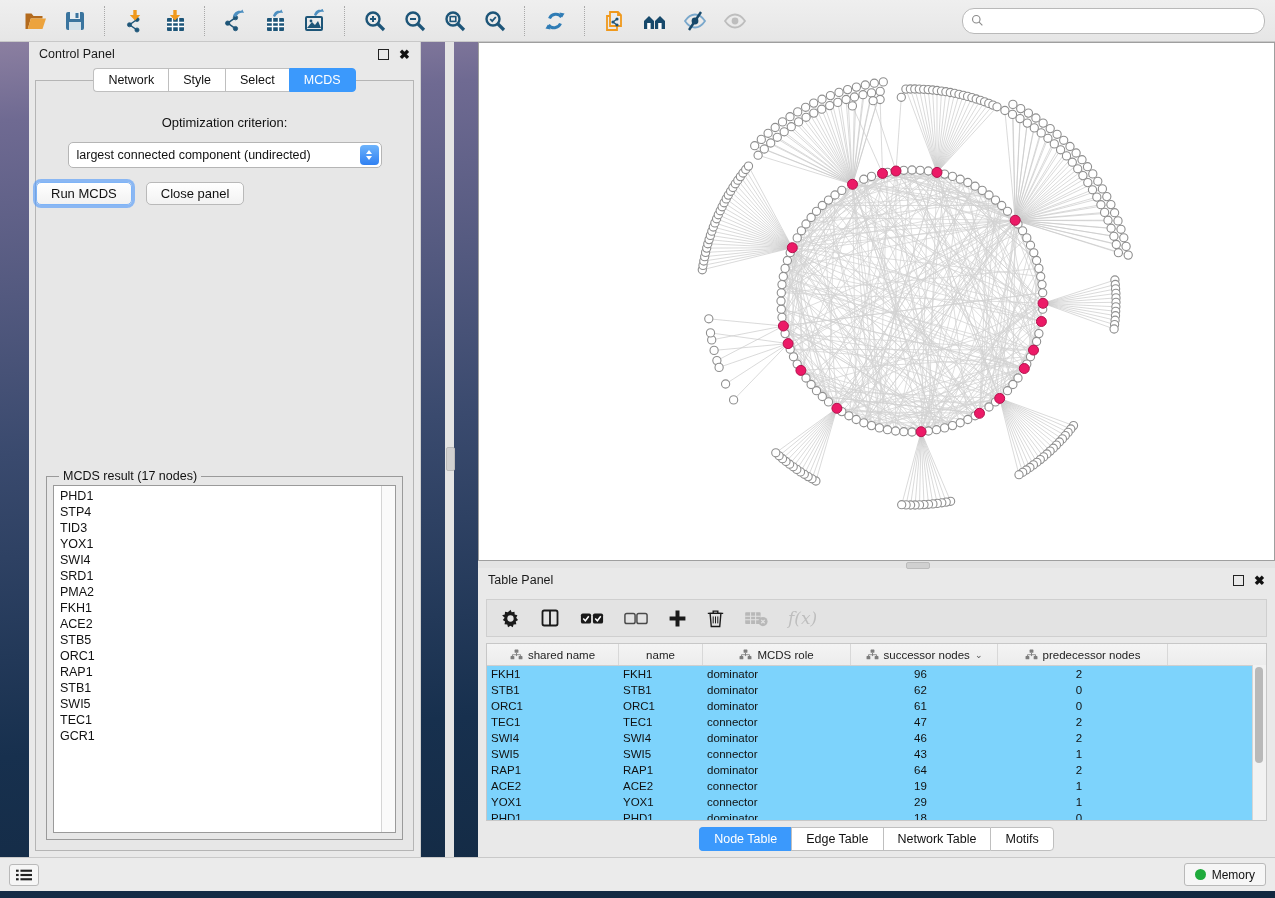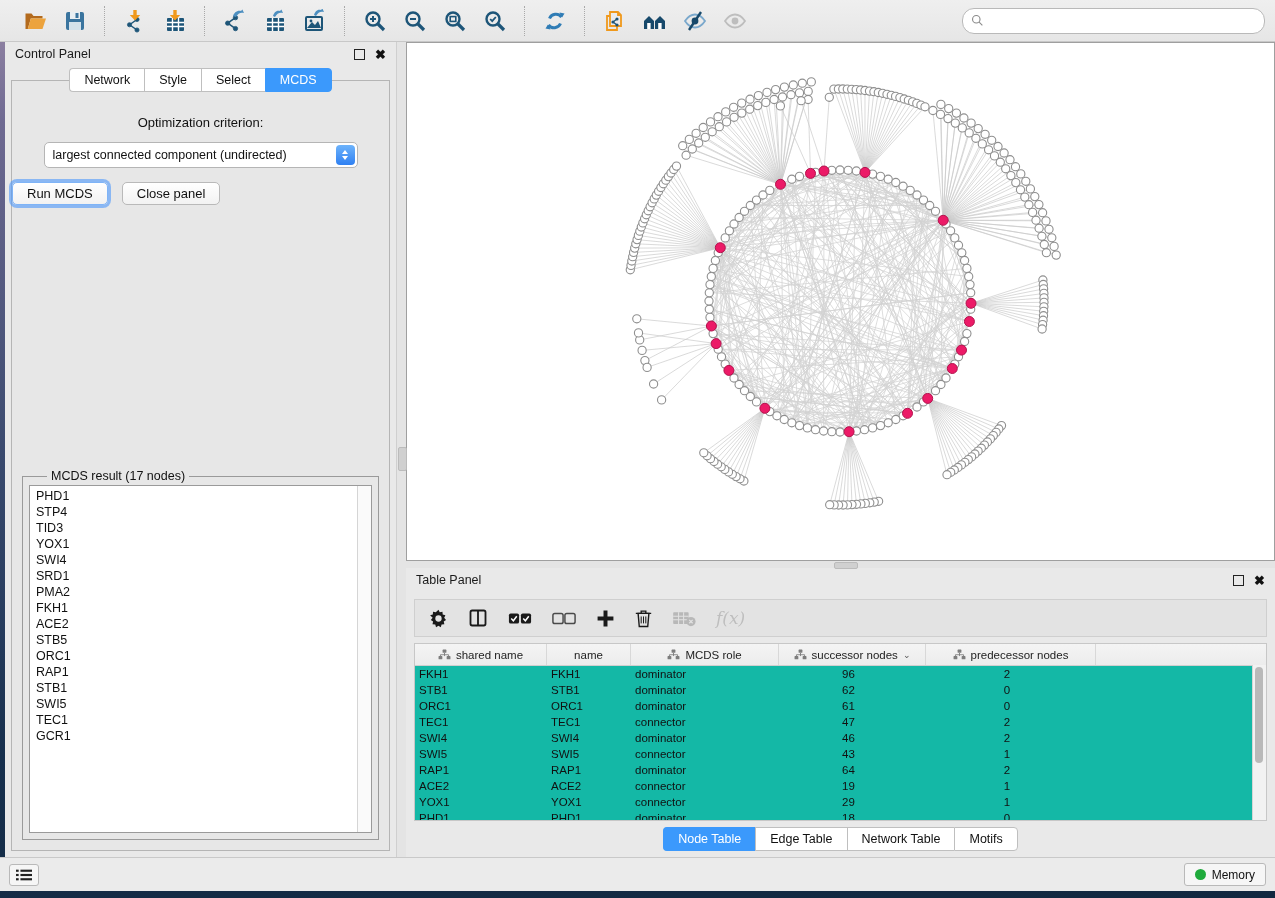--- a/index.html
+++ b/index.html
@@ -13,21 +13,21 @@
   .toolbar{height:42px;background:linear-gradient(#efefef,#e6e6e6);border-bottom:1px solid #c8c8c8;
     display:flex;align-items:center;padding:0 10px;gap:4px;box-sizing:border-box;}
   .tb-group{display:flex;align-items:center;gap:6px;padding:0 8px;}
   .tb-sep{width:1px;height:30px;border-left:1px dotted #a9a9a9;}
   .tb-btn{width:34px;height:32px;display:flex;align-items:center;justify-content:center;background:none;border:none;padding:0;cursor:pointer;}
   .tb-btn svg{width:24px;height:24px;}
   .tb-btn.disabled{opacity:.55;}
   .tb-search{margin-left:auto;display:flex;align-items:center;background:#fff;border:1px solid #b9b9b9;border-radius:12px;height:24px;width:285px;padding:0 8px;gap:5px;}
   .tb-search input{border:none;outline:none;flex:1;font-size:12px;background:transparent;font-family:"Liberation Sans",sans-serif;}
   
-  .main{flex:1;display:flex;min-height:0;}
+  .main{flex:1;display:flex;min-height:0;gap:24px;}
   .edge-strip{width:5px;}
   
   .cpanel{width:392px;background:#e9e9e9;display:flex;flex-direction:column;box-sizing:border-box;border-right:1px solid #cfcfcf;}
   .panel-titlebar{height:24px;display:flex;align-items:center;padding:0 10px;font-size:12.5px;color:#1a1a1a;}
   .panel-titlebar .spacer{flex:1;}
   .win-float{width:9px;height:9px;border:1.5px solid #222;display:inline-block;margin-right:10px;cursor:pointer;}
   .win-close{font-size:13px;font-weight:bold;color:#111;cursor:pointer;line-height:1;}
   .tabs-row{display:flex;justify-content:center;margin:2px 0 0 0;position:relative;z-index:2;}
   .tab{font-size:12.5px;padding:4px 14px;background:#fff;border:1px solid #bfbfbf;border-right:none;color:#111;cursor:pointer;}
   .tab:first-child{border-radius:4px 0 0 4px;}
@@ -41,21 +41,21 @@
   .combo-value{flex:1;font-size:12.5px;padding:0 8px;color:#111;white-space:nowrap;}
   .combo-spin{width:19px;height:20px;margin-right:2px;border-radius:4px;background:linear-gradient(#6db3fb,#2f80f2);
     display:flex;flex-direction:column;align-items:center;justify-content:center;gap:2px;}
   .combo-spin i{width:0;height:0;border-left:3.5px solid transparent;border-right:3.5px solid transparent;}
   .combo-spin i.up{border-bottom:4px solid #fff;}
   .combo-spin i.down{border-top:4px solid #fff;}
   .btn-row{display:flex;justify-content:flex-start;gap:14px;margin-top:14px;}
   .mac-btn{font-size:13px;padding:3px 14px;background:linear-gradient(#ffffff,#f2f2f2);border:1px solid #b9b9b9;border-radius:5px;color:#111;cursor:pointer;font-family:"Liberation Sans",sans-serif;}
   .mac-btn.focused{box-shadow:0 0 0 3px rgba(77,152,252,.6);border-color:#7fb4f7;}
   .mcds-fieldset{margin:8px 10px 10px 10px;flex:1;border:1px solid #9a9a9a;position:relative;min-height:0;display:flex;background:#e7e7e7;margin-top:auto;height:362px;flex:none;}
-  .mcds-legend{position:absolute;top:-8px;left:24px;background:#e7e7e7;padding:0 4px;font-size:12.5px;color:#111;}
+  .mcds-legend{position:absolute;top:-8px;left:12px;background:#e7e7e7;padding:0 4px;font-size:12.5px;color:#111;}
   .mcds-listbox{flex:1;margin:8px 6px 6px 6px;background:#fff;border:1px solid #9a9a9a;display:flex;min-width:0;}
   .mcds-list{flex:1;overflow:hidden;padding:2px 0 0 6px;}
   .mcds-item{font-size:12.5px;line-height:16px;color:#111;}
   .vscroll-track{width:13px;border-left:1px solid #d5d5d5;background:#fafafa;}
   
   .vsplit{width:9px;background:#e4e4e4;position:relative;cursor:col-resize;}
   .vsplit .grip{position:absolute;top:405px;left:1px;width:7px;height:22px;background:#d0d0d0;border:1px solid #bbb;border-radius:2px;}
   .hsplit{height:7px;background:#e4e4e4;position:relative;cursor:row-resize;}
   .hsplit .grip{position:absolute;left:428px;top:1px;width:22px;height:5px;background:#d0d0d0;border:1px solid #bbb;border-radius:2px;}
   
@@ -65,21 +65,21 @@
   .traffic{display:flex;gap:8px;position:absolute;left:9px;top:3.5px;}
   .light{width:12px;height:12px;border-radius:50%;box-sizing:border-box;cursor:pointer;}
   .netwin-title{flex:1;text-align:center;font-size:12px;color:#222;font-weight:bold;}
   .netcanvas{flex:1;background:#fff;overflow:hidden;}
   
   .tpanel{flex:1;display:flex;flex-direction:column;min-height:0;}
   .tpanel-toolbar{margin:7px 8px 6px 8px;height:36px;background:#e3e3e3;border:1px solid #cfcfcf;display:flex;align-items:center;gap:20px;padding:0 14px;}
   .tt-btn{background:none;border:none;padding:0;display:flex;align-items:center;justify-content:center;cursor:pointer;height:28px;}
   .tt-btn.disabled{opacity:.5;cursor:default;}
   .fx-label{font-family:"DejaVu Serif",serif;font-style:italic;font-size:17px;color:#9a9a9a;}
-  .tablewrap{flex:1;margin:0 8px;background:#14b8a6;border:1px solid #c7c7c7;display:flex;flex-direction:column;min-height:0;position:relative;}
+  .tablewrap{flex:1;margin:0 8px;background:#7dd3fc;border:1px solid #c7c7c7;display:flex;flex-direction:column;min-height:0;position:relative;}
   .thead{display:flex;height:21px;background:linear-gradient(#f4f4f4,#ececec);border-bottom:1px solid #cfcfcf;flex:none;}
   .th{display:flex;align-items:center;justify-content:center;gap:5px;font-size:11.5px;color:#222;border-right:1px solid #d8d8d8;box-sizing:border-box;overflow:hidden;}
   .th .sort{font-size:9px;color:#555;}
   .tbody{flex:1;overflow:hidden;}
   .tr{display:flex;height:16px;align-items:center;}
   .td{font-size:11.5px;color:#111;box-sizing:border-box;padding:0 4px;overflow:hidden;white-space:nowrap;}
   .td.num{text-align:center;padding-right:12px;}
   .tbl-vscroll{position:absolute;right:0;top:21px;bottom:0;width:13px;background:#f2f2f2;border-left:1px solid #d5d5d5;}
   .tbl-vscroll .thumb{position:absolute;top:2px;left:2px;width:8px;height:96px;background:#b9b9b9;border-radius:5px;}
   .ttabs-row{display:flex;justify-content:center;padding:6px 0 6px 0;}

